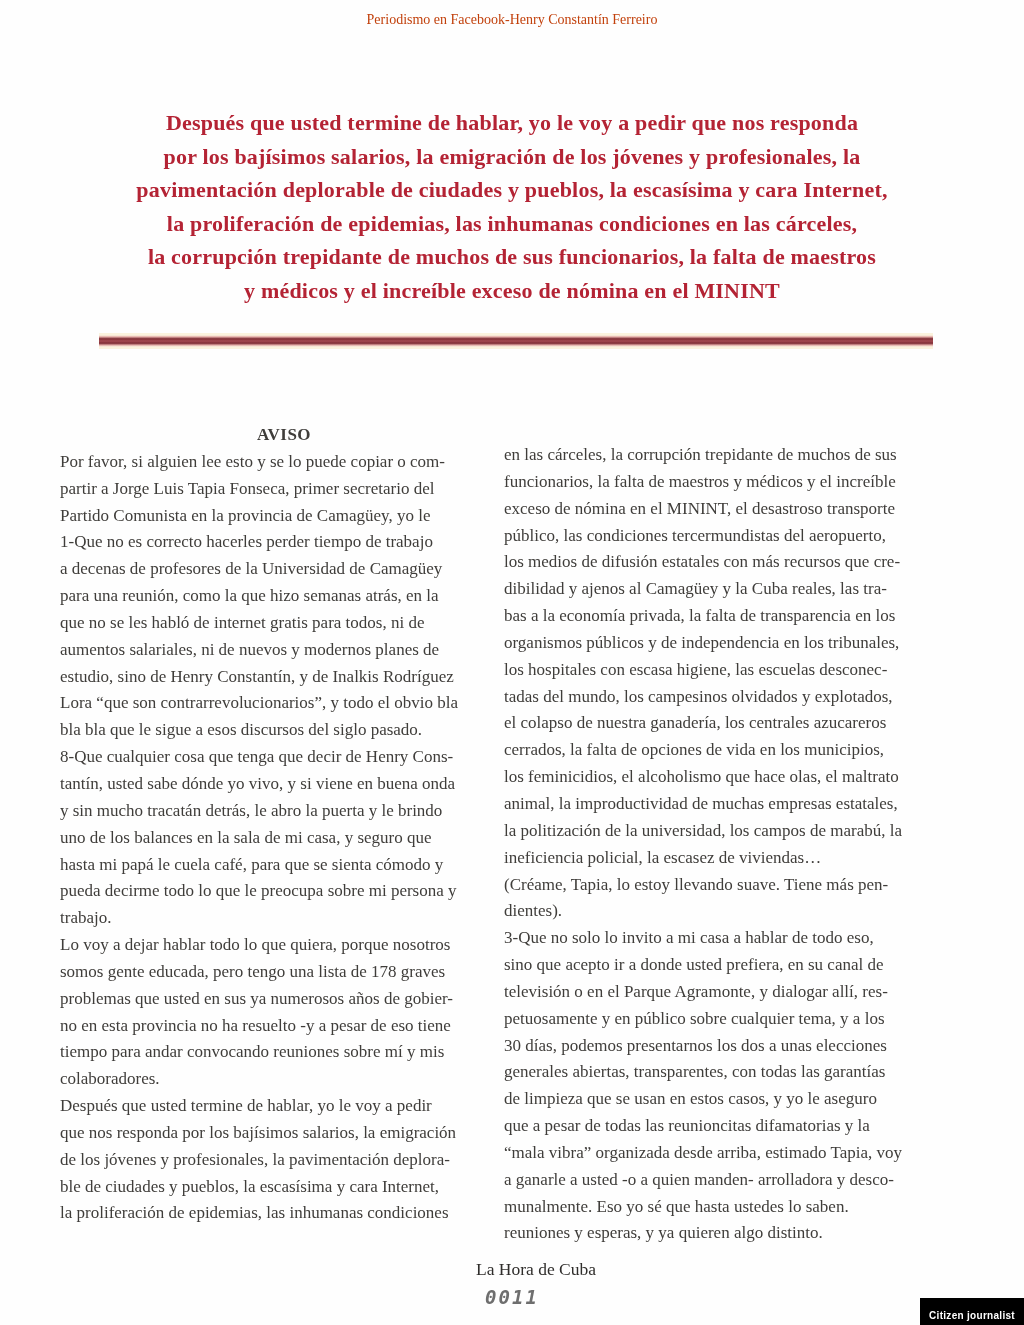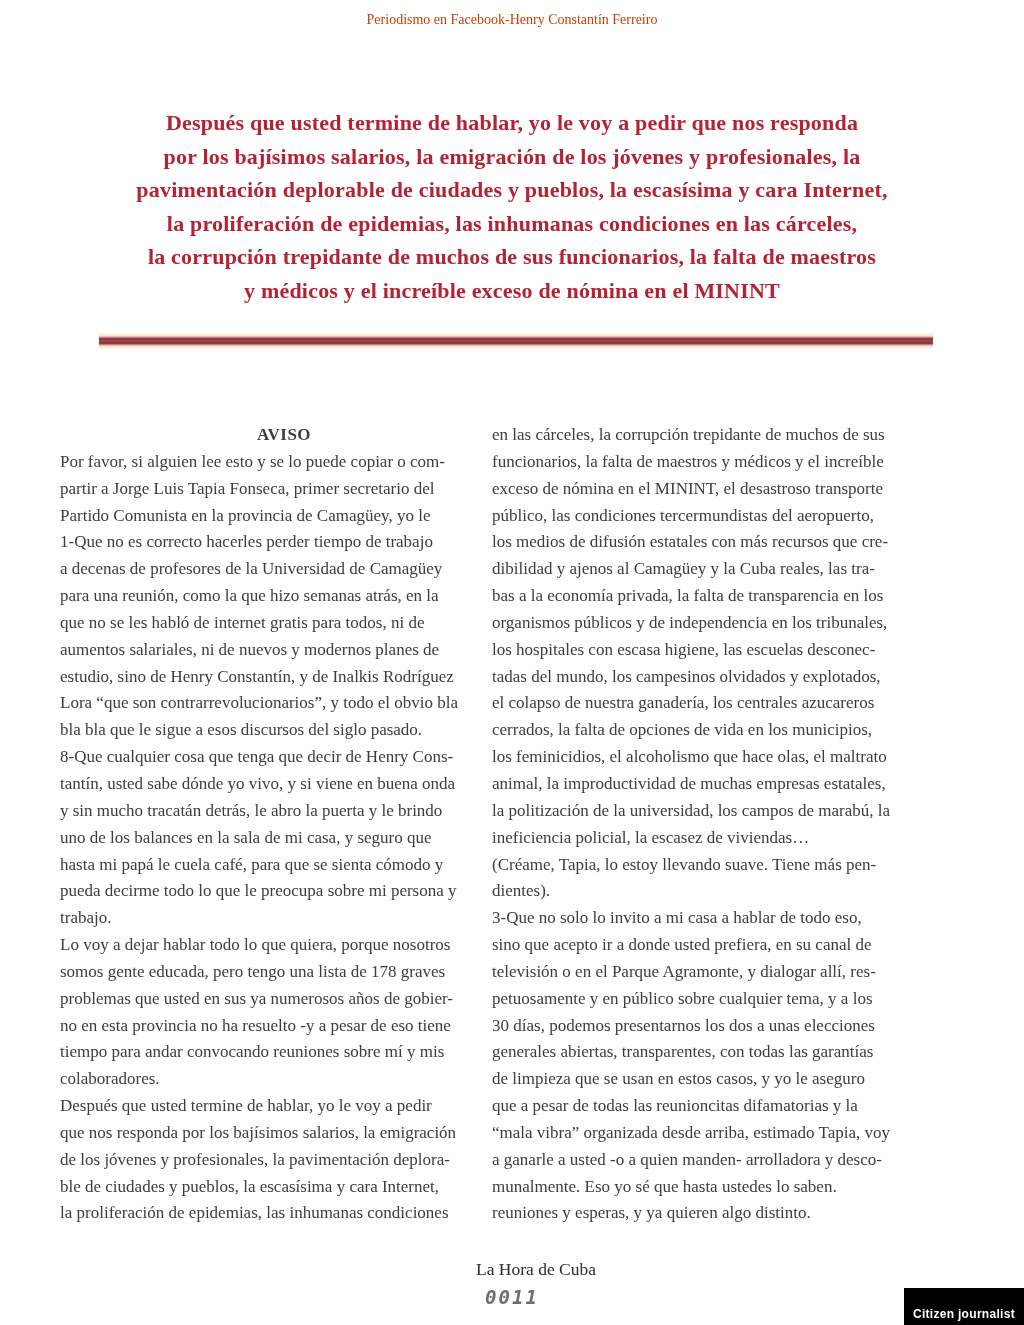--- a/index.html
+++ b/index.html
@@ -49,21 +49,21 @@
   }
   .col{
     position:absolute;
     top:422px;
     font-size:17px;
     line-height:26.85px;
     color:#3f3d3a;
     white-space:nowrap;
   }
   .col-left{ left:60px;  width:448px; }
-  .col-right{ left:492px; width:456px; }
+  .col-right{ left:504px; width:456px;margin-top:20px; }
   .col-heading{
     text-align:center;
     font-weight:bold;
     letter-spacing:0.5px;
   }
   .footer-pub{
     position:absolute;
     top:1259px;
     left:0;
     width:100%;
@@ -86,22 +86,22 @@
     color:#6e6e6e;
   }
   .badge{
     position:absolute;
     right:0;
     bottom:0;
     background:#000;
     color:#fff;
     font-family:"Liberation Sans","DejaVu Sans",sans-serif;
     font-weight:bold;
-    font-size:12px;
-    padding:19px 9px 4px 9px;
+    font-size:10px;
+    padding:12px 9px 4px 9px;
     letter-spacing:0.3px;
   }
 </style>
 </head>
 <body>
 
 <div class="page">
 
   <div class="top-header">Periodismo en Facebook-Henry Constantín Ferreiro</div>
 

